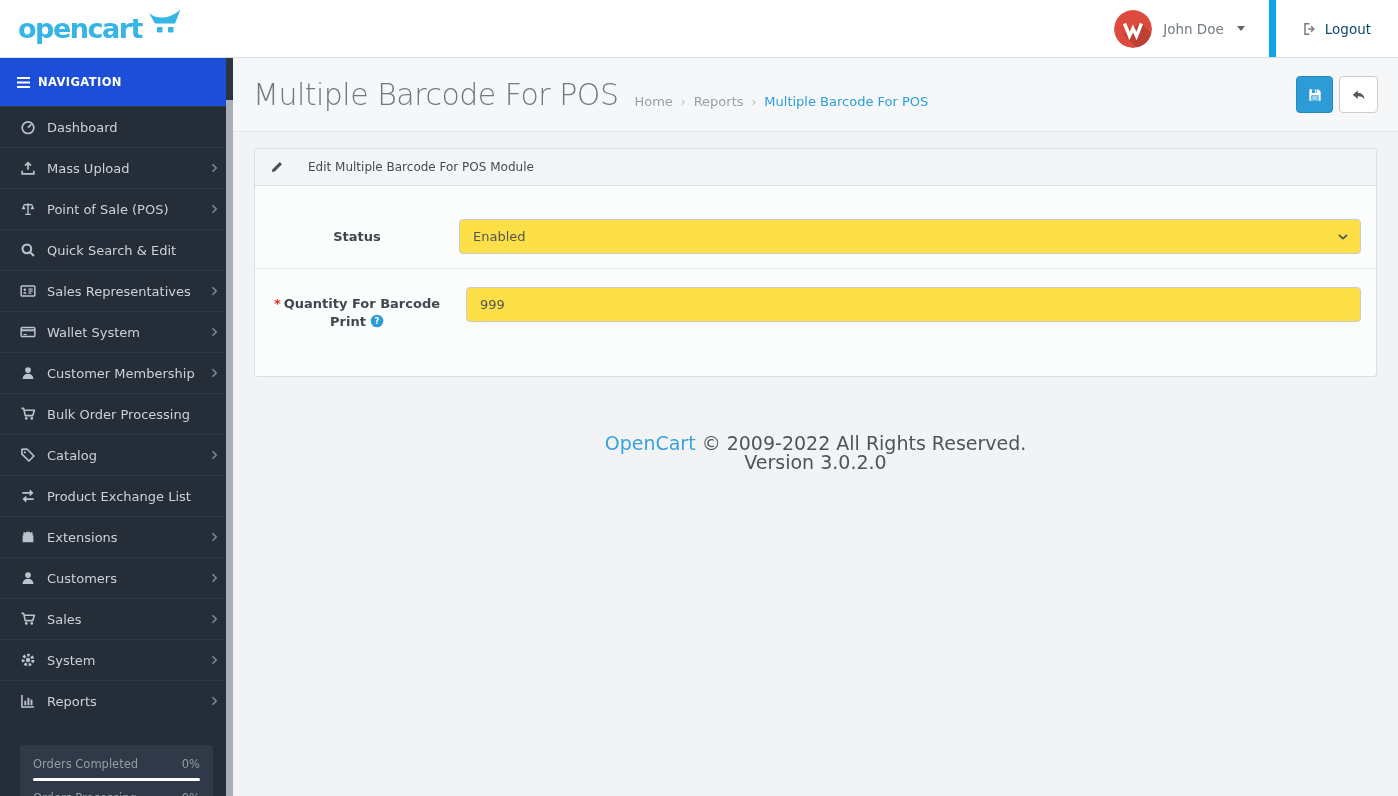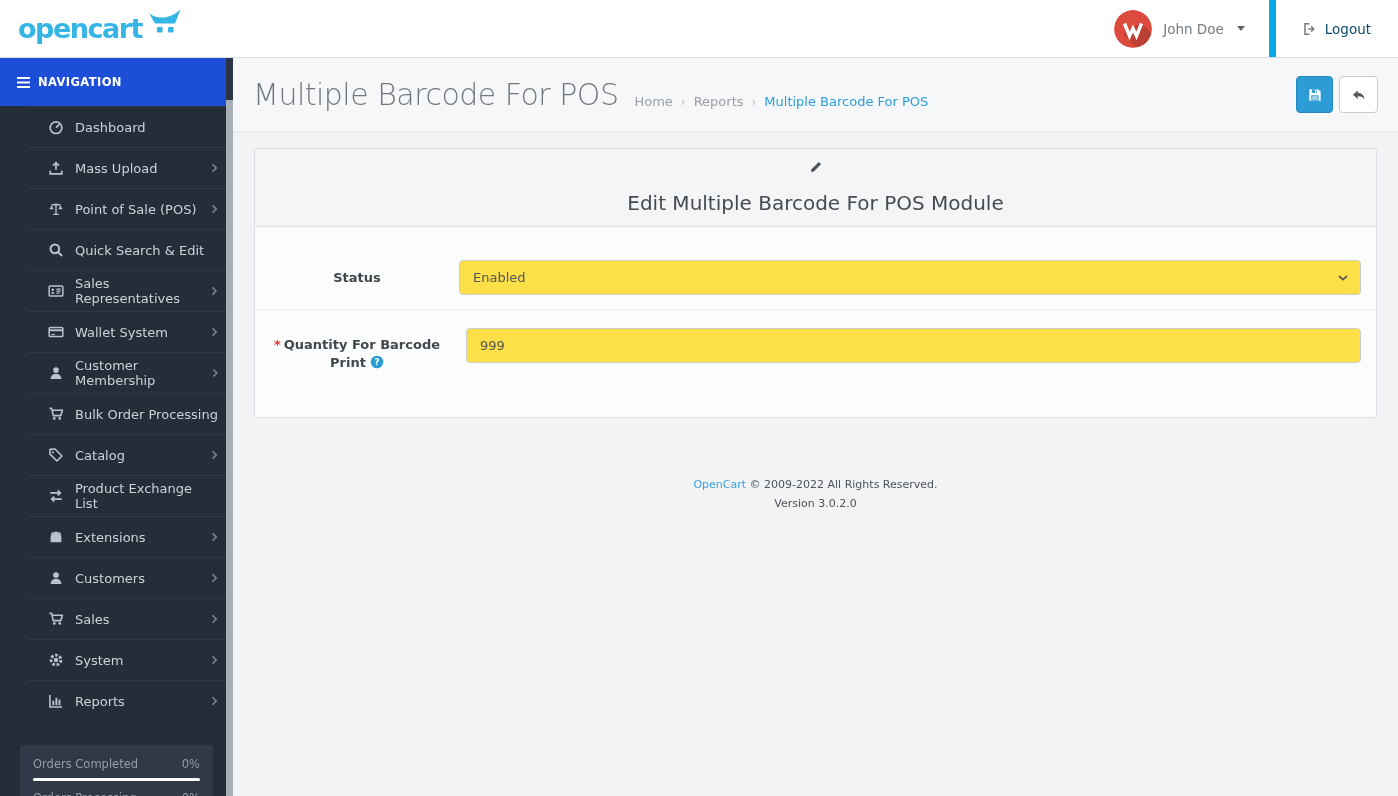--- a/index.html
+++ b/index.html
@@ -23,21 +23,21 @@
   .logout-btn { display:flex; align-items:center; gap:8px; padding:0 27px;
                 border-left:7px solid #0ea5e9; color:#0c4a6e; font-size:13.5px; cursor:pointer; }
 
   
   .layout { display:flex; height:738px; overflow:hidden; }
 
   
   .sidebar { width:233px; flex-shrink:0; background:#252d39; position:relative; overflow:hidden; }
   .nav-header { height:48px; background:#1d4ed8; color:#fff; display:flex; align-items:center; gap:8px;
                 padding-left:17px; font-size:11.5px; font-weight:bold; letter-spacing:.4px; }
-  .nav-list { list-style:none;padding-left:28px; }
+  .nav-list { list-style:none; }
   .nav-item { height:41px; display:flex; align-items:center; padding:0 15px 0 20px;
               color:#ccd2d9; font-size:13px; border-top:1px solid #2e3946; cursor:pointer; }
   .nav-item .mi { width:16px; height:16px; margin-right:11px; flex-shrink:0; }
   .nav-item .chev { margin-left:auto; }
   .stats { margin:24px 20px 0; background:#2f3947; border-radius:3px; padding:12px 13px; }
   .stat-row { display:flex; justify-content:space-between; color:#939ca9; font-size:11.5px; line-height:15px; }
   .stat-bar { height:3px; background:#fff; border-radius:2px; margin:6px 0 10px; }
   .sb-track { position:absolute; top:0; right:0; width:7px; height:100%; background:#2c3543; }
   .sb-thumb { position:absolute; top:42px; right:0; width:7px; bottom:0; background:#a7aeb5; cursor:pointer; }
 
@@ -52,37 +52,37 @@
   .crumb-active { color:#2b9fd9; }
   .head-actions { margin-left:auto; display:flex; gap:6px; }
   .btn-save { width:37px; height:37px; background:#2d9cd6; border:1px solid #2489bf; border-radius:4px;
               display:flex; align-items:center; justify-content:center; cursor:pointer; }
   .btn-back { width:39px; height:37px; background:#fff; border:1px solid #ccc; border-radius:4px;
               display:flex; align-items:center; justify-content:center; cursor:pointer; }
 
   .page-body { padding:16px 21px 0; }
   .panel { background:#fbfcfc; border:1px solid #dcdfe3; border-radius:3px; }
   .panel-heading { background:#f4f5f6; border-bottom:1px solid #dcdfe3; padding:11px 15px;
-                   display:flex; align-items:center; gap:17px; color:#454b52; font-size:20px;
-                   border-radius:3px 3px 0 0;flex-direction:column; }
+                   display:flex; align-items:center; gap:24px; color:#454b52; font-size:12px;
+                   border-radius:3px 3px 0 0; }
   .form-group { display:flex; padding:33px 15px 14px; }
   .form-group.second { border-top:1px solid #e8ebee; padding:18px 15px 45px;gap:7px; }
   .col-label { width:174px; flex-shrink:0; text-align:center; font-size:13px; font-weight:bold;
                color:#41474e; line-height:18px; }
   .col-label.centered { align-self:center; }
   .col-label.padded { padding-top:8px; }
   .col-field { flex:1; margin-left:15px; position:relative; }
   .form-control { width:100%; height:35px; border:1px solid #ccc; border-radius:4px; padding:0 13px;
                   font-size:13px; color:#555; background:#fde047; font-family:inherit;
                   appearance:none; -webkit-appearance:none; outline:none; }
   .select-chev { position:absolute; right:13px; top:15px; pointer-events:none; }
   .req { color:#e0312c; margin-right:3px; }
   .help-icon { display:inline-block; vertical-align:-2px; margin-left:4px; cursor:pointer; }
 
-  .footer { text-align:center; margin-top:57px; font-size:11px; color:#4e545a; line-height:19px; }
+  .footer { text-align:center; margin-top:57px; font-size:19px; color:#4e545a; line-height:19px; }
   .footer .lnk { color:#3aa1dd; cursor:pointer; }
 </style>
 </head>
 <body>
 
 <svg width="0" height="0" style="position:absolute">
   <defs>
     <g id="i-dashboard">
         <circle cx="7" cy="7.6" r="5.1" fill="none" stroke="#bac3cd" stroke-width="1.5"></circle>
         <path d="M7 7.6 9.9 4.7" stroke="#bac3cd" stroke-width="1.5"></path>

